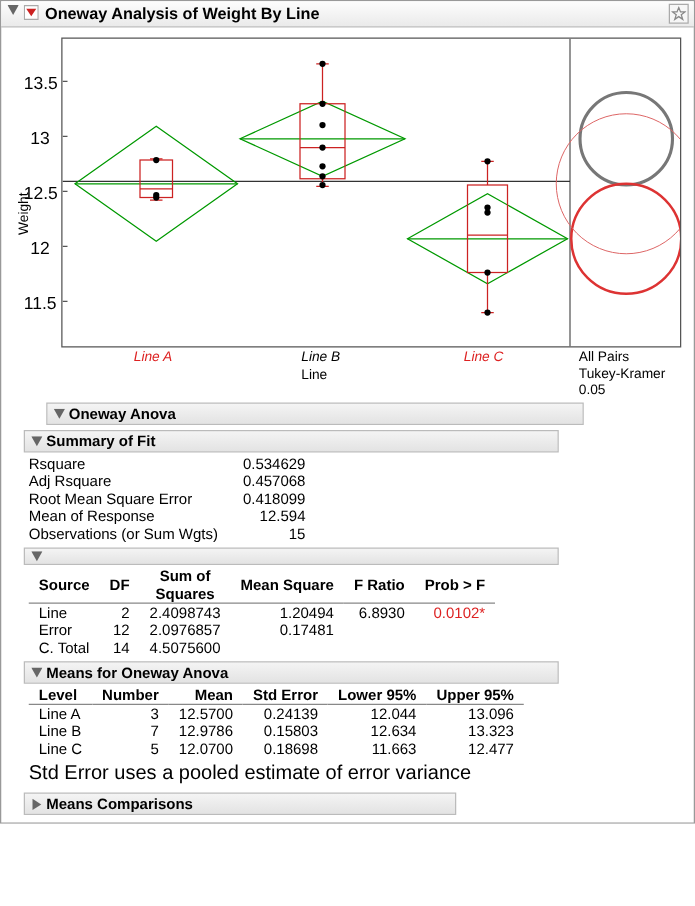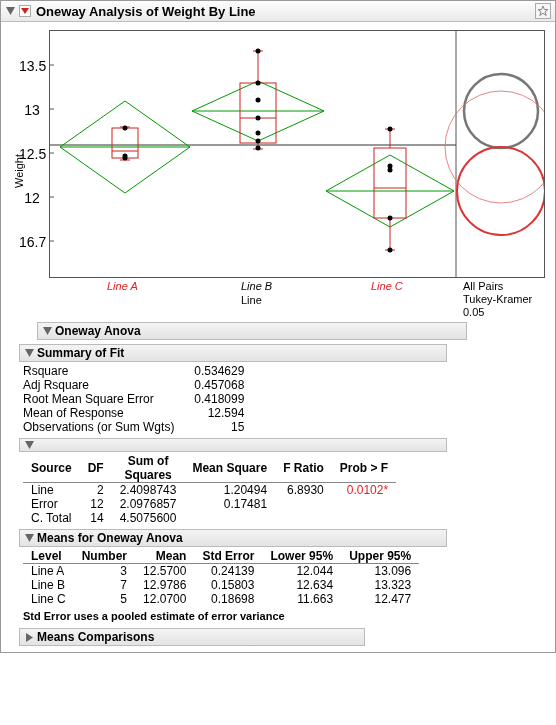--- a/index.html
+++ b/index.html
@@ -10,21 +10,21 @@
     background: #fff;
     color: #000;
     width: 556px;
   }
   .outer {
     border: 1px solid #999;
     width: 556px;
   }
   .title-bar {
     display: flex;
-    align-items: center;
+    align-items: flex-start;
     padding: 2px 4px;
     background: linear-gradient(#fdfdfd,#eaeaea);
     border-bottom: 1px solid #bbb;
   }
   .disclosure {
     width: 10px; height: 10px;
     margin-right: 3px;
     display: inline-flex; align-items:center; justify-content:center;
     cursor: pointer;
   }
@@ -62,21 +62,21 @@
   .anova-table th { font-weight:bold; text-align:center; padding: 0 8px; border-bottom:1px solid #888;}
   .anova-table th.left { text-align:left;}
   .anova-table td { padding:0 8px; text-align:right; font-size:12px;}
   .anova-table td.left { text-align:left;}
   .sig { color: #d22; }
   .means-table { border-collapse: collapse; }
   .means-table th { font-weight:bold; padding: 0 8px; border-bottom:1px solid #888; text-align:right;}
   .means-table th.left{text-align:left;}
   .means-table td { padding:0 8px; text-align:right; font-size:12px;}
   .means-table td.left{text-align:left;}
-  .footnote { font-size:11px; margin: 2px 0 6px 22px; font-weight: bold;}
+  .footnote { font-size:16px; margin: 2px 0 6px 22px;}
   .axis-label { position:absolute; font-size:11px; color:#000;}
   .ylab { transform: rotate(-90deg); transform-origin: left top; }
   .xlab-line { position:absolute; font-size:11px; font-style:italic;}
   .xlab-line.red { color:#d22; font-style:italic;}
   .xlab-center { position:absolute; font-size:11px; }
   .tick { position:absolute; font-size:14px; text-align:center;}
 </style>
 </head>
 <body>
 
@@ -99,21 +99,21 @@
       <svg width="12" height="12">
           <polygon points="6,1 7.4,4.5 11,4.5 8,6.8 9.2,10.5 6,8.3 2.8,10.5 4,6.8 1,4.5 4.6,4.5" fill="none" stroke="#888"></polygon>
         </svg>
     </span>
   </div>
 
   <div class="plot-region">
     <div style="position:relative;width:534px;height:288px;">
       <span class="axis-label ylab" style="left:2px;top:160px;">Weight</span>
 
-      <span class="tick" style="left:8px;top:206px;width:26px;">16.7</span>
+      <span class="tick" style="left:8px;top:206px;width:26px;">11.5</span>
       <span class="tick" style="left:8px;top:162px;width:26px;">12</span>
       <span class="tick" style="left:8px;top:118px;width:26px;">12.5</span>
       <span class="tick" style="left:8px;top:74px;width:26px;">13</span>
       <span class="tick" style="left:8px;top:30px;width:26px;">13.5</span>
 
       <div style="position:absolute;left:38px;top:2px;">
         <svg width="496" height="248" style="border:1px solid #555;">
 
           <line x1="406" y1="0" x2="406" y2="248" stroke="#555"></line>
 

